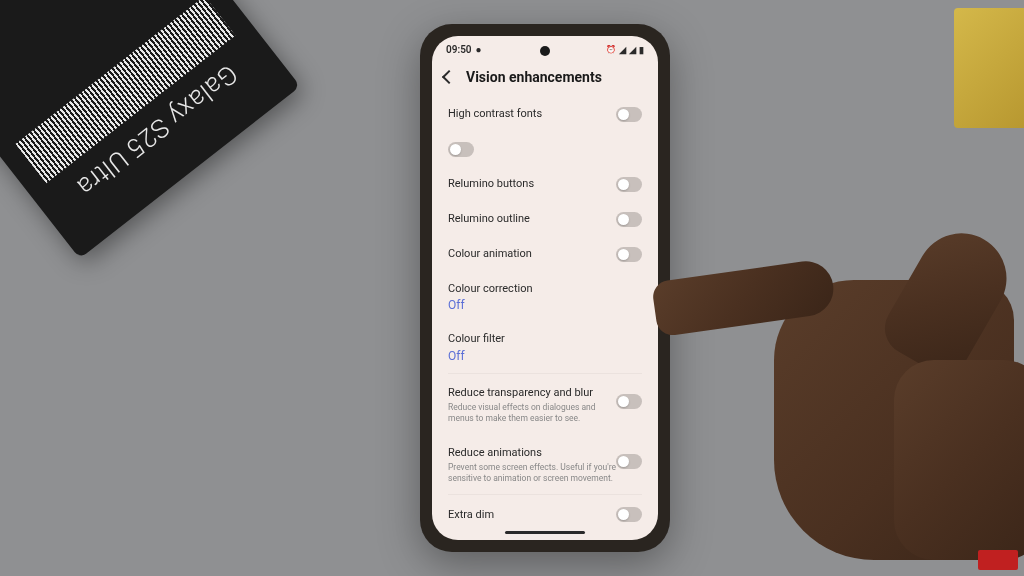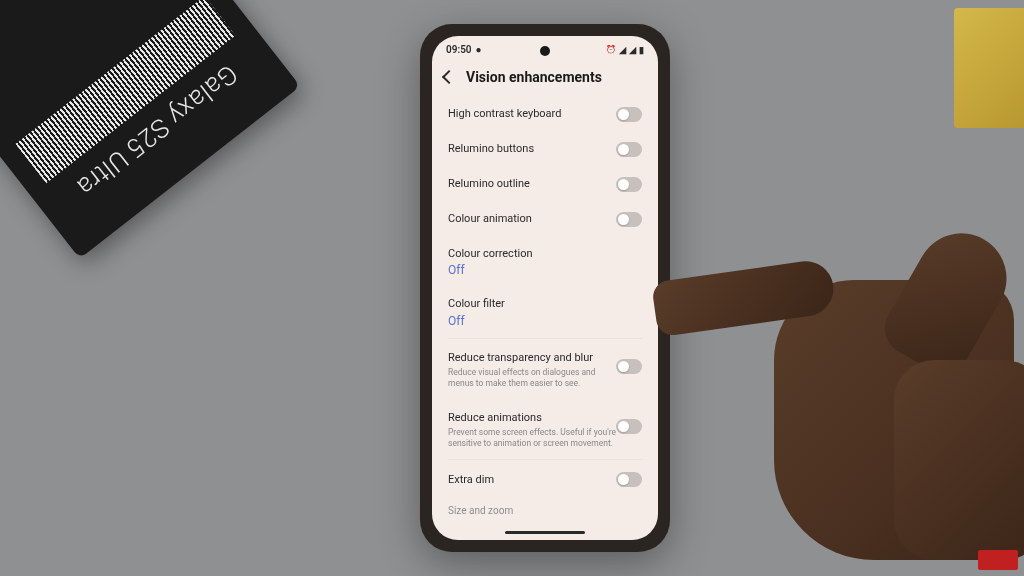--- a/index.html
+++ b/index.html
@@ -277,25 +277,28 @@
       </div>
     </div>
 
     <div class="header">
       <div class="back-btn"></div>
       <div class="page-title">Vision enhancements</div>
     </div>
 
     <div class="settings-list">
 
-
-      <div class="setting-item">
-        <div class="setting-content">
-          <div class="setting-label">High contrast keyboard</div>
-        </div>
+      <div class="setting-item">
+        <div class="setting-content">
+          <div class="setting-label">High contrast fonts</div>
+        </div>
+        <div class="toggle"></div>
+      </div>
+
+      <div class="setting-item">
         <div class="toggle"></div>
       </div>
 
       <div class="setting-item">
         <div class="setting-content">
           <div class="setting-label">Relumino buttons</div>
         </div>
         <div class="toggle"></div>
       </div>
 

